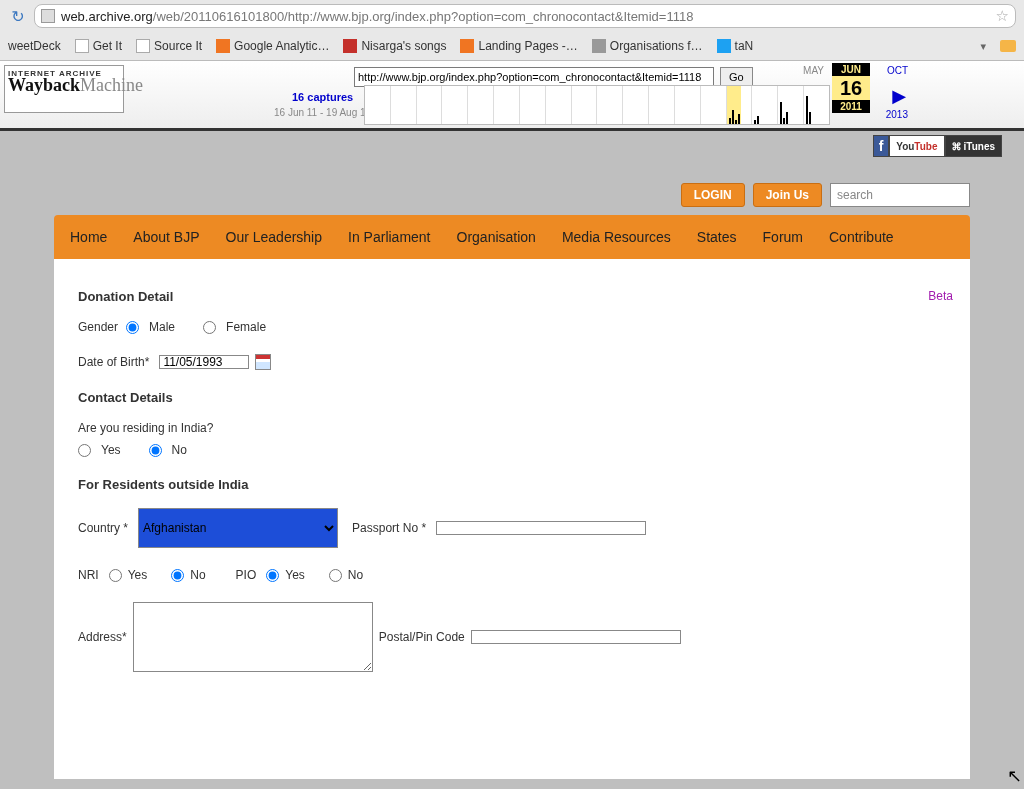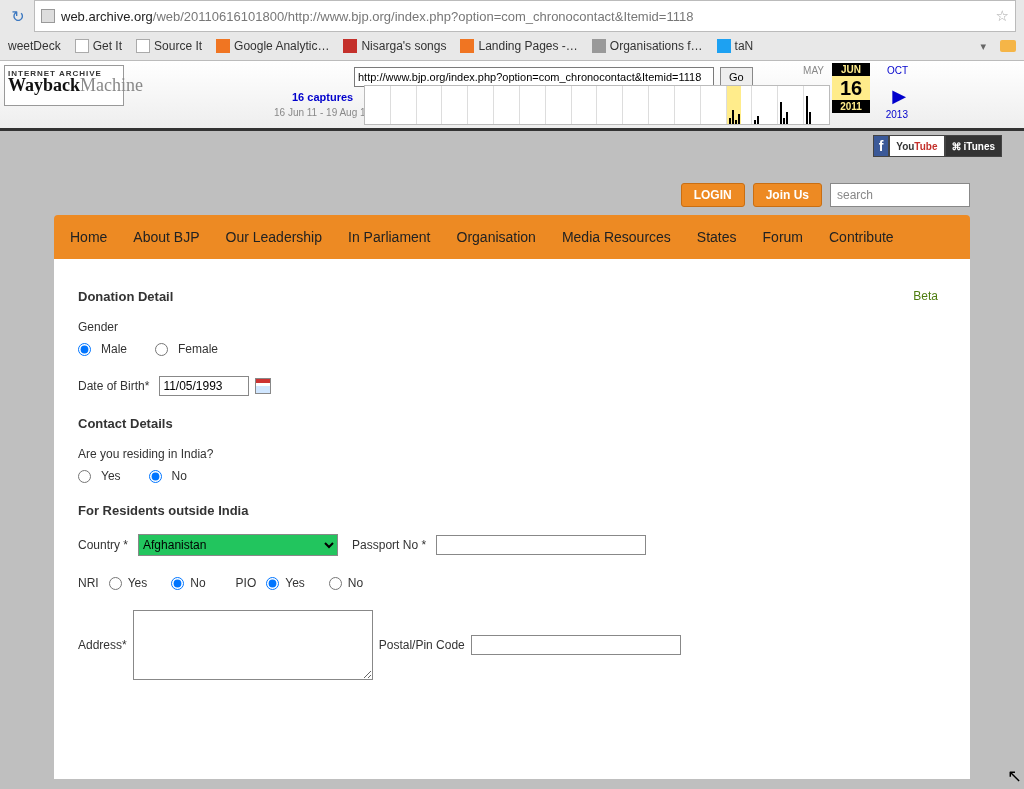--- a/index.html
+++ b/index.html
@@ -2,40 +2,40 @@
 <html><head>
 <meta charset="utf-8">
 <style>
   * { box-sizing: border-box; margin: 0; padding: 0; }
   body { font-family: Arial, sans-serif; font-size: 13px; color: #333; background: #7a7a7a; width: 1024px; height: 789px; overflow: hidden; position: relative; }
 
   
   .browser-chrome { background: #e8e8e8; border-bottom: 1px solid #bbb; }
   .url-row { display: flex; align-items: center; padding: 4px 8px; gap: 6px; height: 32px; }
   .reload-btn { width: 20px; height: 20px; border: none; background: none; color: #3c78c0; font-size: 16px; cursor: pointer; }
-  .url-bar { flex: 1; display: flex; align-items: center; background: #fff; border: 1px solid #bbb; border-radius: 0; padding: 2px 6px; height: 32px; }
+  .url-bar { flex: 1; display: flex; align-items: center; background: #fff; border: 1px solid #bbb; border-radius: 8px; padding: 2px 6px; height: 24px; }
   .url-bar .page-icon { width: 14px; height: 14px; background: #ddd; border: 1px solid #999; margin-right: 6px; }
   .url-text { flex: 1; font-size: 13px; color: #777; white-space: nowrap; overflow: hidden; }
   .url-text .dark { color: #222; }
   .star { color: #aaa; font-size: 15px; }
   .bookmarks-row { display: flex; align-items: center; padding: 4px 8px; gap: 14px; height: 28px; font-size: 12px; color: #333; }
   .bm { display: flex; align-items: center; gap: 4px; cursor: pointer; white-space: nowrap; justify-content: flex-end; }
   .bm .ico { width: 14px; height: 14px; display: inline-block; }
   .ico-doc { background: #fff; border: 1px solid #aaa; }
   .ico-orange { background: #f07522; }
   .ico-red { background: #c4302b; }
   .ico-building { background: #999; }
   .ico-blue { background: #1da1f2; }
   .bm-spacer { flex: 1; }
   .chev { color: #666; font-size: 11px; }
   .folder { width: 16px; height: 12px; background: #f5b547; border-radius: 2px; }
 
   
   .wayback { position: relative; background: linear-gradient(#fff,#eee); height: 70px; border-bottom: 3px solid #333; display: flex; }
-  .wb-logo { width: 120px; height: 41px; margin: 4px 0 0 4px; background: #fff; border: 1px solid #999; padding: 3px; }
+  .wb-logo { width: 120px; height: 48px; margin: 4px 0 0 4px; background: #fff; border: 1px solid #999; padding: 3px; }
   .wb-logo .l1 { font-size: 8px; letter-spacing: 1px; color: #333; font-weight: bold; }
   .wb-logo .l2 { font-family: 'Times New Roman', serif; font-size: 18px; font-weight: bold; color: #111; line-height: 14px; }
   .wb-logo .l2 .gray { color: #888; font-weight: normal; }
   .wb-mid { flex: 1; position: relative; }
   .wb-url-row { display: flex; align-items: center; gap: 6px; margin: 6px 0 0 230px; }
   .wb-url-input { width: 360px; height: 20px; font-size: 11px; padding: 1px 3px; border: 1px solid #7a7a7a; }
   .wb-go { height: 20px; padding: 0 8px; font-size: 11px; background: #eee; border: 1px solid #888; cursor: pointer; }
   .wb-captures { position: absolute; left: 168px; top: 30px; font-size: 11px; }
   .wb-captures a { color: #0000cc; text-decoration: none; font-weight: bold; }
   .wb-range { position: absolute; left: 150px; top: 46px; font-size: 10px; color: #888; }
@@ -68,27 +68,27 @@
   .container { width: 916px; margin: 0 auto; }
 
   .top-actions { display: flex; justify-content: flex-end; align-items: center; gap: 8px; padding: 18px 0 8px 0; }
   .btn-orange { background: #ed8a23; color: #fff; border: 1px solid #c96e12; border-radius: 3px; padding: 4px 12px; font-size: 12px; font-weight: bold; cursor: pointer; }
   .search-box { width: 140px; height: 24px; border: 1px solid #888; padding: 2px 6px; font-size: 12px; color: #888; background: #fff; }
 
   .nav-bar { background: #ed8a23; border-radius: 4px 4px 0 0; padding: 14px 16px; display: flex; gap: 26px; }
   .nav-bar a { color: #222; font-size: 14px; text-decoration: none; cursor: pointer; }
 
   .content { background: #fff; padding: 30px 24px 40px 24px; min-height: 520px; position: relative; }
-  .beta { position: absolute; right: 32px; top: 30px; color: #4d7c0f; font-size: 12px; margin-left: 28px; }
+  .beta { position: absolute; right: 17px; top: 30px; color: #a21caf; font-size: 12px; margin-left: 28px; }
 
   .form label.sec { font-weight: bold; font-size: 13px; display: block; margin-bottom: 16px; }
   .form .row { margin-bottom: 20px; font-size: 12px; display: flex; align-items: center; flex-wrap: wrap; gap: 6px; }
   .form .row > span.lab { margin-right: 4px; }
-  .form input[type=text] { border: 1px solid #888; height: 20px; padding: 1px 3px; font-size: 12px; }
-  .form select { border: 1px solid #888; height: 22px; font-size: 12px; background: #22c55e; }
+  .form input[type=text] { border: 1px solid #888; height: 14px; padding: 1px 3px; font-size: 12px; }
+  .form select { border: 1px solid #888; height: 40px; font-size: 12px; background: #1d4ed8; }
   .form textarea { border: 1px solid #888; font-size: 12px; padding: 2px; }
   .radio-group { display: flex; align-items: center; gap: 10px; }
   .radio-group input { margin: 0; }
   .radio-group span { margin-right: 18px; }
   .cal-icon { width: 16px; height: 16px; display: inline-block; background: linear-gradient(#fff 50%, #d0e6ff 50%); border: 1px solid #888; position: relative; cursor: pointer; }
   .cal-icon::before { content: ""; position: absolute; top: 0; left: 0; right: 0; height: 4px; background: #c33; }
 
   .two-col { display: flex; gap: 32px; align-items: flex-start; }
 
   .cursor { position: absolute; right: 2px; bottom: 2px; font-size: 18px; color: #000; pointer-events:none; }
@@ -245,21 +245,21 @@
       <a>Contribute</a>
     </div>
 
     <div class="content">
       <span class="beta">Beta</span>
 
       <div class="form">
         <label class="sec">Donation Detail</label>
 
 
-        <div class="row" style="flex-direction:column; align-items:flex-start; gap:8px;">
+        <div class="row" style="flex-direction:row; align-items:flex-start; gap:8px;">
           <span>Gender</span>
           <div class="radio-group">
             <input type="radio" name="gender" checked="" style="">
             <span>Male</span>
             <input type="radio" name="gender" style="">
             <span>Female</span>
           </div>
         </div>
 
         <div class="row">

